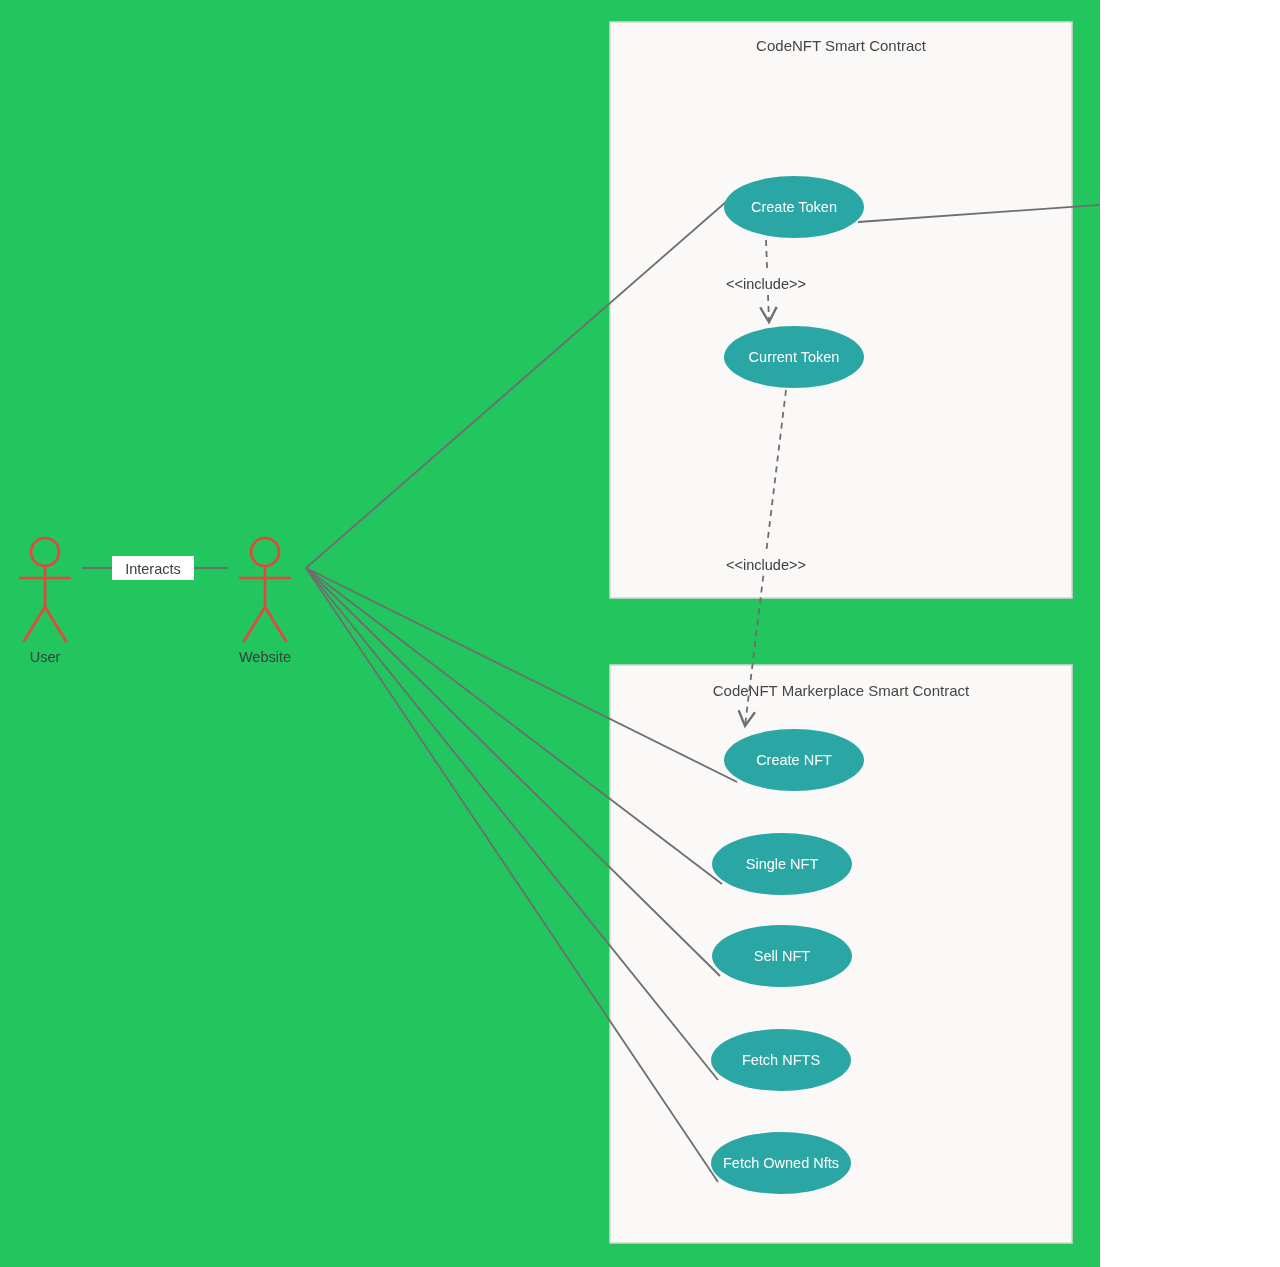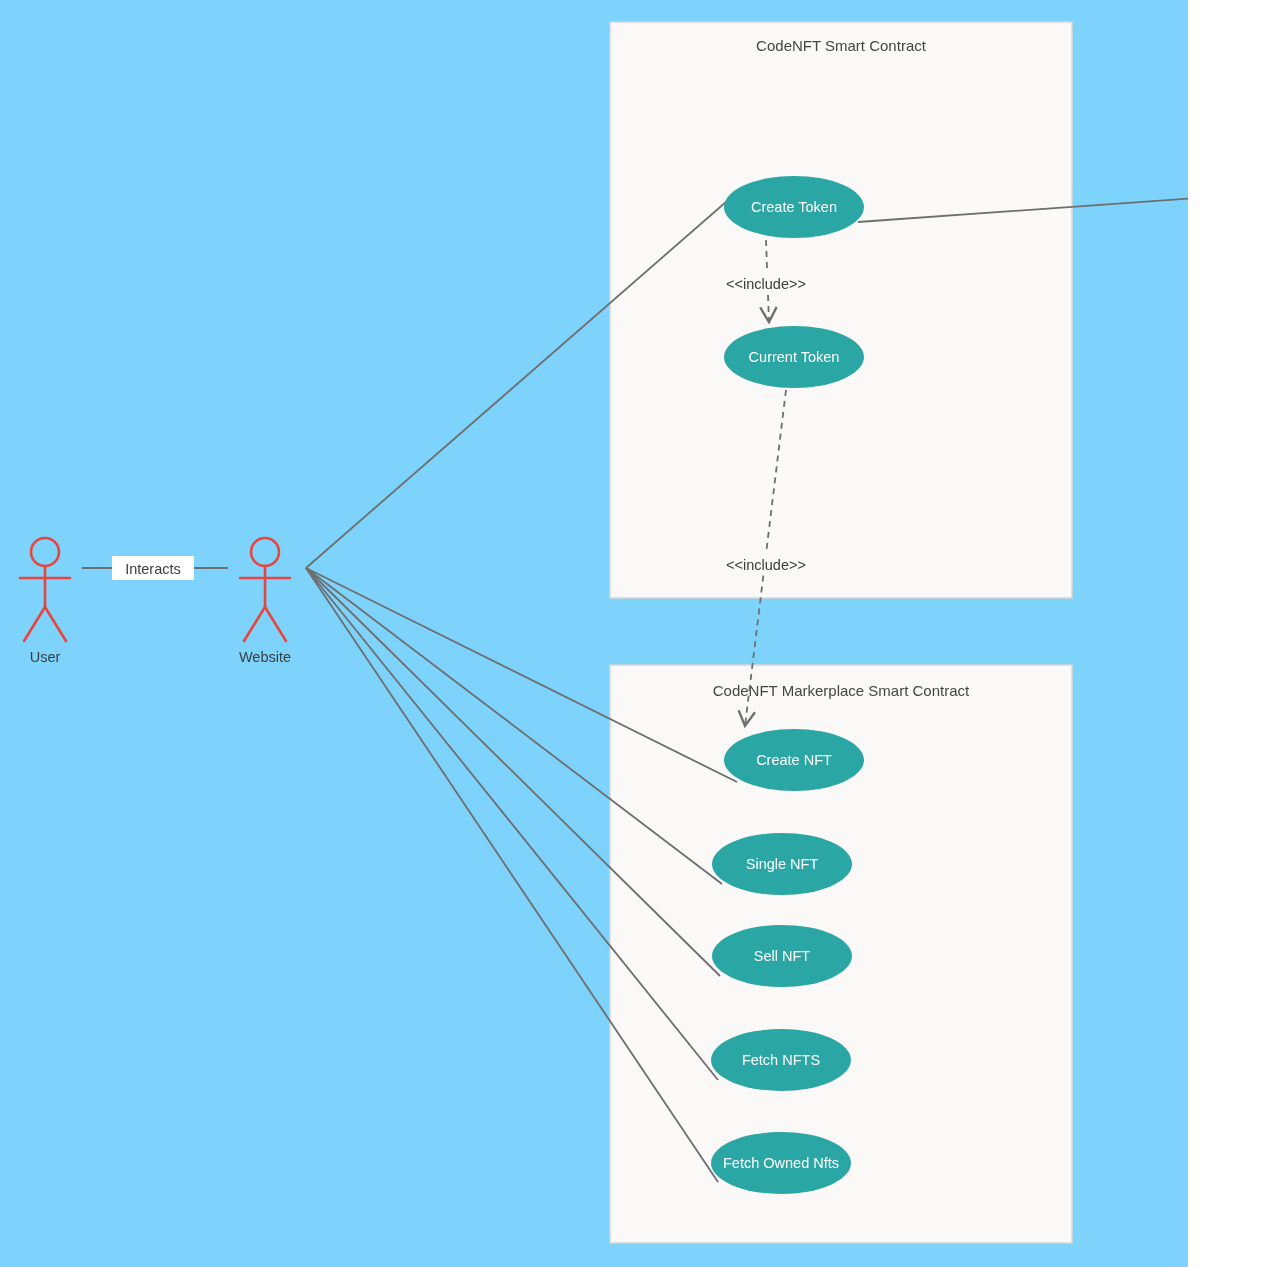--- a/index.html
+++ b/index.html
@@ -5,24 +5,25 @@
   html, body {
     margin: 0;
     padding: 0;
     background: #ffffff;
   }
   body {
     font-family: "Liberation Sans", sans-serif;
   }
   #diagram-root {
     position: relative;
-    width: 1188px;
+    width: 1080px;
     height: 1267px;
-    background: #7dd3fc;
+    background: #22c55e;
     overflow: hidden;
+    padding-left: 20px;
   }
   #diagram-svg {
     position: absolute;
     left: 0;
     top: 0;
     width: 1280px;
     height: 1267px;
     display: block;
   }
   .pkg-title, .uc-label, .actor-label, .edge-label {

